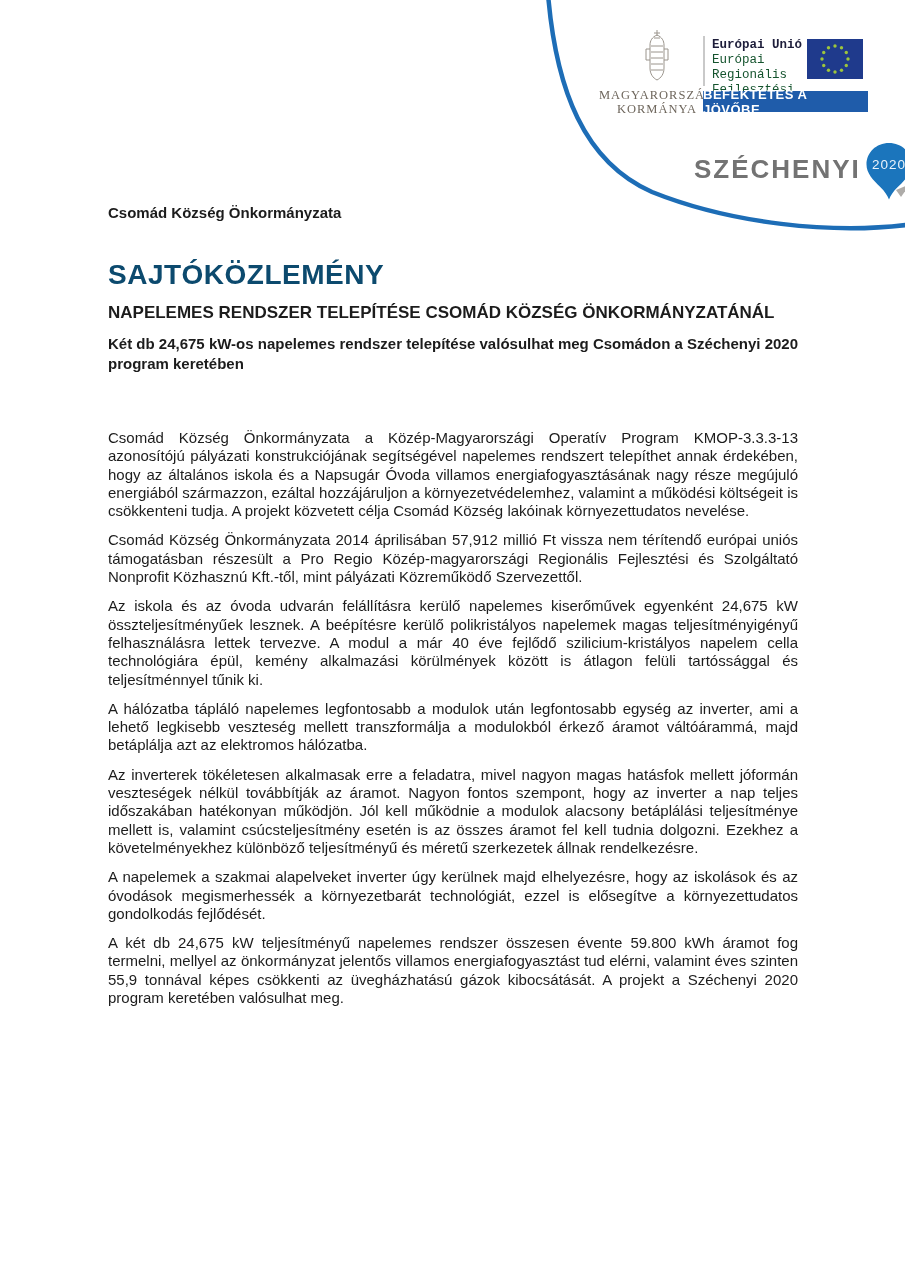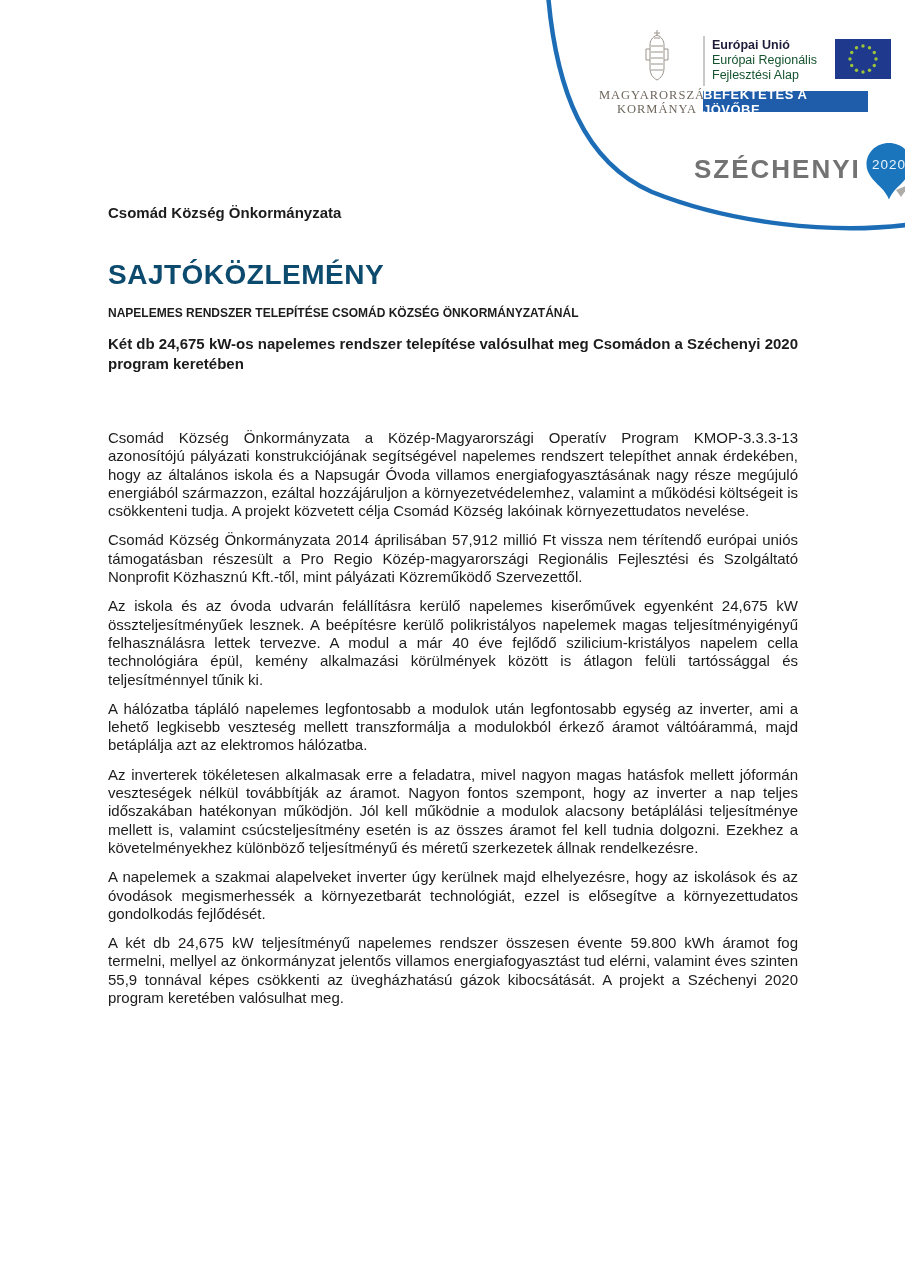--- a/index.html
+++ b/index.html
@@ -18,22 +18,22 @@
     position:absolute;left:598px;top:30px;width:118px;
     text-align:center;
   }
   .gov-emblem{display:block;margin:0 auto 6px auto;}
   .gov-name{
     font-family:"Liberation Serif", serif;
     font-size:12.5px;line-height:14px;color:#6e665c;
     letter-spacing:1px;
   }
   .eu-block{
-    position:absolute;left:703px;top:36px;width:188px;height:52px;
-    display:flex;align-items:flex-start;
+    position:absolute;left:703px;top:36px;width:160px;height:52px;
+    display:flex;align-items:flex-start;font-family:Liberation Mono, monospace;
   }
   .eu-divider{width:2px;height:50px;background:#c9c9c9;margin-right:7px;}
   .eu-text{flex:1;padding-top:2px;}
   .eu-line1{font-size:12.5px;font-weight:bold;color:#1d1d3a;line-height:15px;}
   .eu-line2,.eu-line3{font-size:12.5px;color:#14532d;line-height:15px;}
   .eu-flag{display:block;margin-left:5px;margin-top:3px;}
   .banner{
     position:absolute;left:703px;top:91px;width:165px;height:21px;
     display:flex;align-items:center;justify-content:center;
   }
@@ -52,21 +52,21 @@
   
   .content{
     position:absolute;left:108px;top:196px;width:690px;
   }
   .doc-date{font-size:15px;line-height:18px;}
   .doc-org{font-size:15px;font-weight:bold;line-height:18px;margin-top:8px;}
   .doc-title{
     font-size:28px;font-weight:bold;line-height:32px;
     margin-top:37px;letter-spacing:0.5px;
   }
-  .doc-subtitle{font-size:12px;font-weight:bold;line-height:18px;margin-top:13px;}
+  .doc-subtitle{font-size:17px;font-weight:bold;line-height:18px;margin-top:13px;}
   .doc-lead{
     font-size:15px;font-weight:bold;line-height:20px;
     margin-top:12px;text-align:justify;
   }
   .doc-body p{
     font-size:15px;line-height:18.3px;text-align:justify;
     margin:11px 0 0 0;
   }
   .doc-body p.first{margin-top:55px;}
 </style>

